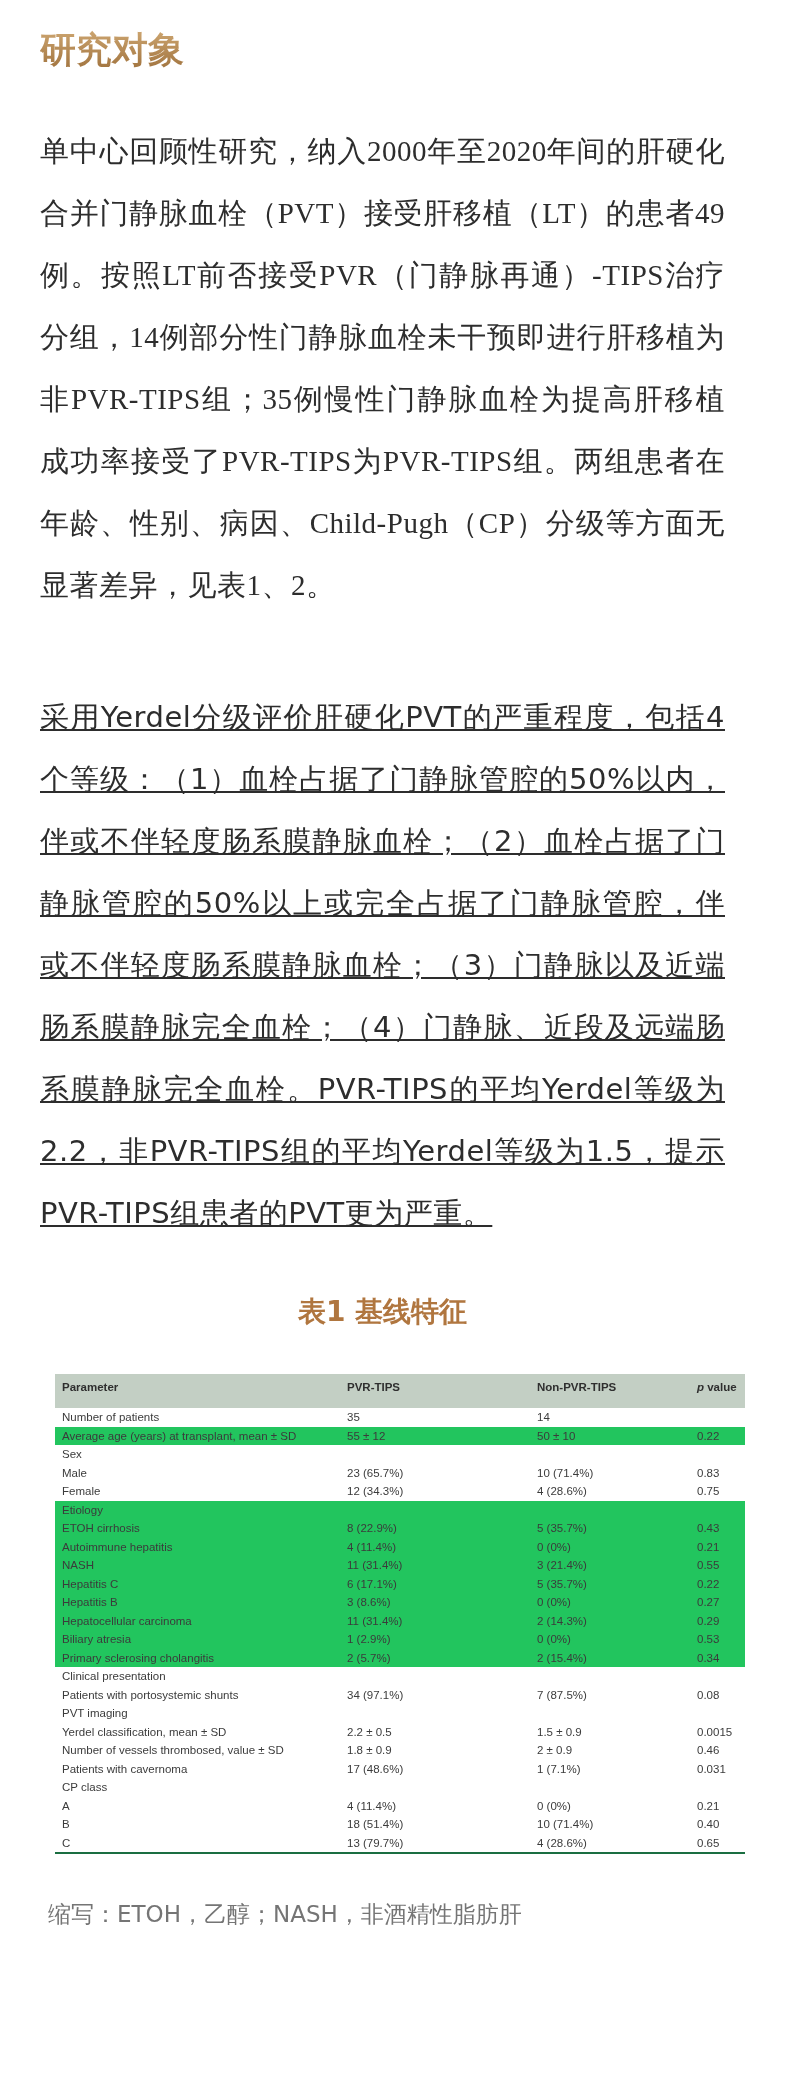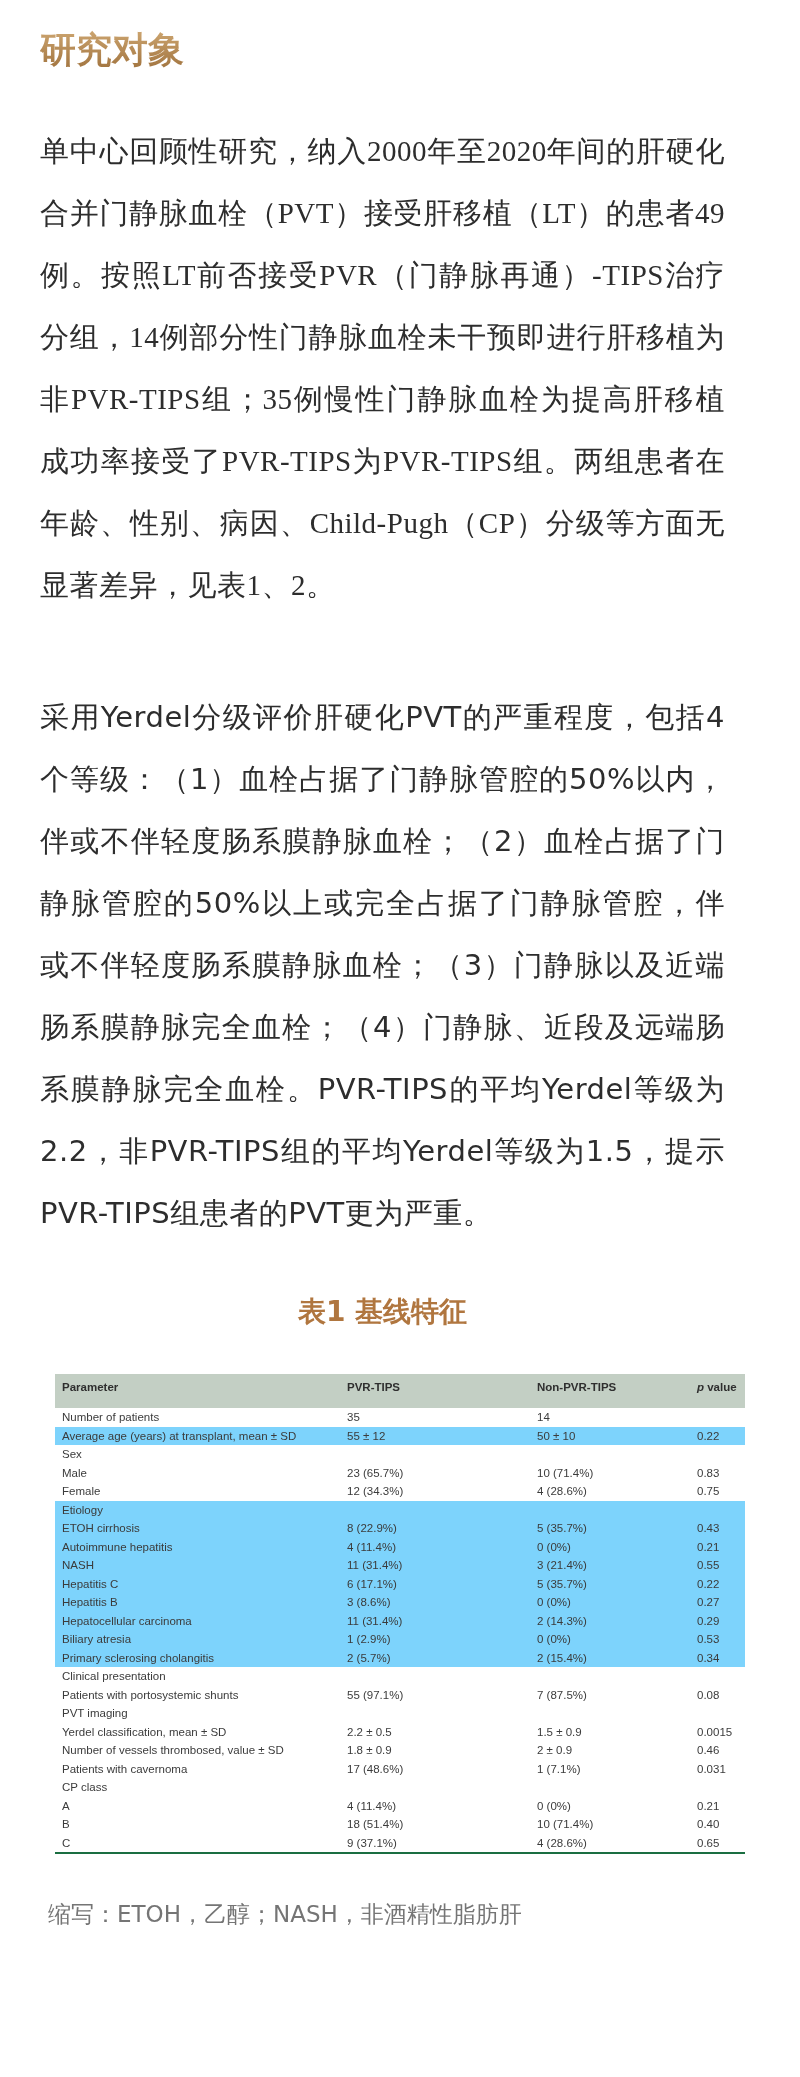--- a/index.html
+++ b/index.html
@@ -27,21 +27,21 @@
   }
   .body-para {
     margin:0;
     font-size:29px; line-height:62px;
     color:#2d2d2d;
     text-align:justify;
     text-justify:inter-character;
     letter-spacing:0.5px;
   }
   .para-1 { margin-top:50px;font-family:Liberation Serif, serif; }
-  .para-2 { margin-top:70px; }
+  .para-2 { margin-top:70px;text-decoration:underline; }
   .table-title {
     margin-top:54px;
     text-align:center;
     font-size:28px; font-weight:700; line-height:28px;
     color:#b0763f;
   }
   table.baseline {
     margin:48px 0 0 15px;
     width:690px;
     border-collapse:collapse;
@@ -60,21 +60,21 @@
     color:#2f2f2f;
     vertical-align:middle;
   }
   table.baseline td {
     height:18.5px;
     padding:0 0 0 7px;
     vertical-align:middle;
     white-space:nowrap;
     overflow:hidden;
   }
-  table.baseline tr.shaded td { background:#7dd3fc; }
+  table.baseline tr.shaded td { background:#22c55e; }
   td.ind0 { padding-left:7px; }
   td.ind1 { padding-left:19px; }
   td.ind2 { padding-left:31px; }
   .footnote {
     margin:46px 0 0 8px;
     font-size:23px; line-height:28px;
     color:#757575;
   }
 </style>
 </head>
@@ -191,21 +191,21 @@
           <td>0.34</td>
         </tr>
         <tr>
           <td class="ind0">Clinical presentation</td>
           <td></td>
           <td></td>
           <td></td>
         </tr>
         <tr>
           <td class="ind1">Patients with portosystemic shunts</td>
-          <td>55 (97.1%)</td>
+          <td>34 (97.1%)</td>
           <td>7 (87.5%)</td>
           <td>0.08</td>
         </tr>
         <tr>
           <td class="ind1">PVT imaging</td>
           <td></td>
           <td></td>
           <td></td>
         </tr>
         <tr>
@@ -239,21 +239,21 @@
           <td>0.21</td>
         </tr>
         <tr>
           <td class="ind1">B</td>
           <td>18 (51.4%)</td>
           <td>10 (71.4%)</td>
           <td>0.40</td>
         </tr>
         <tr>
           <td class="ind1">C</td>
-          <td>9 (37.1%)</td>
+          <td>13 (79.7%)</td>
           <td>4 (28.6%)</td>
           <td>0.65</td>
         </tr>
       </tbody>
   </table>
 
   <div class="footnote">缩写：ETOH，乙醇；NASH，非酒精性脂肪肝</div>
 
 </div>
 

